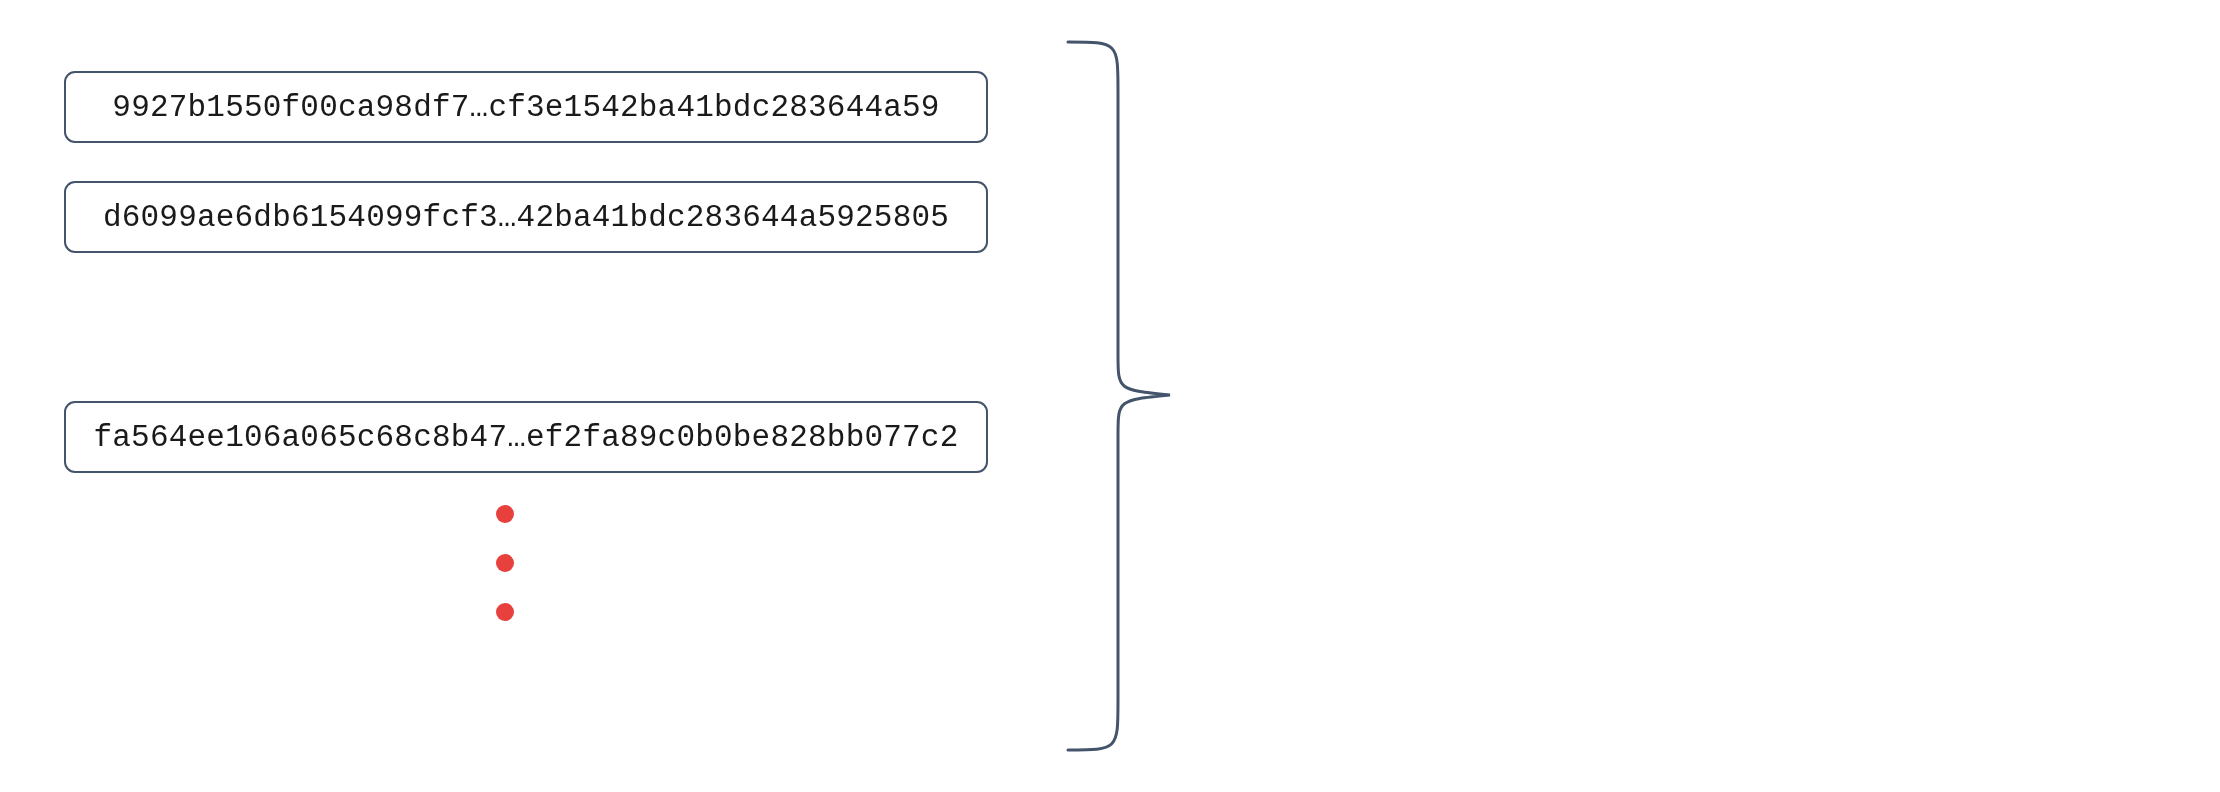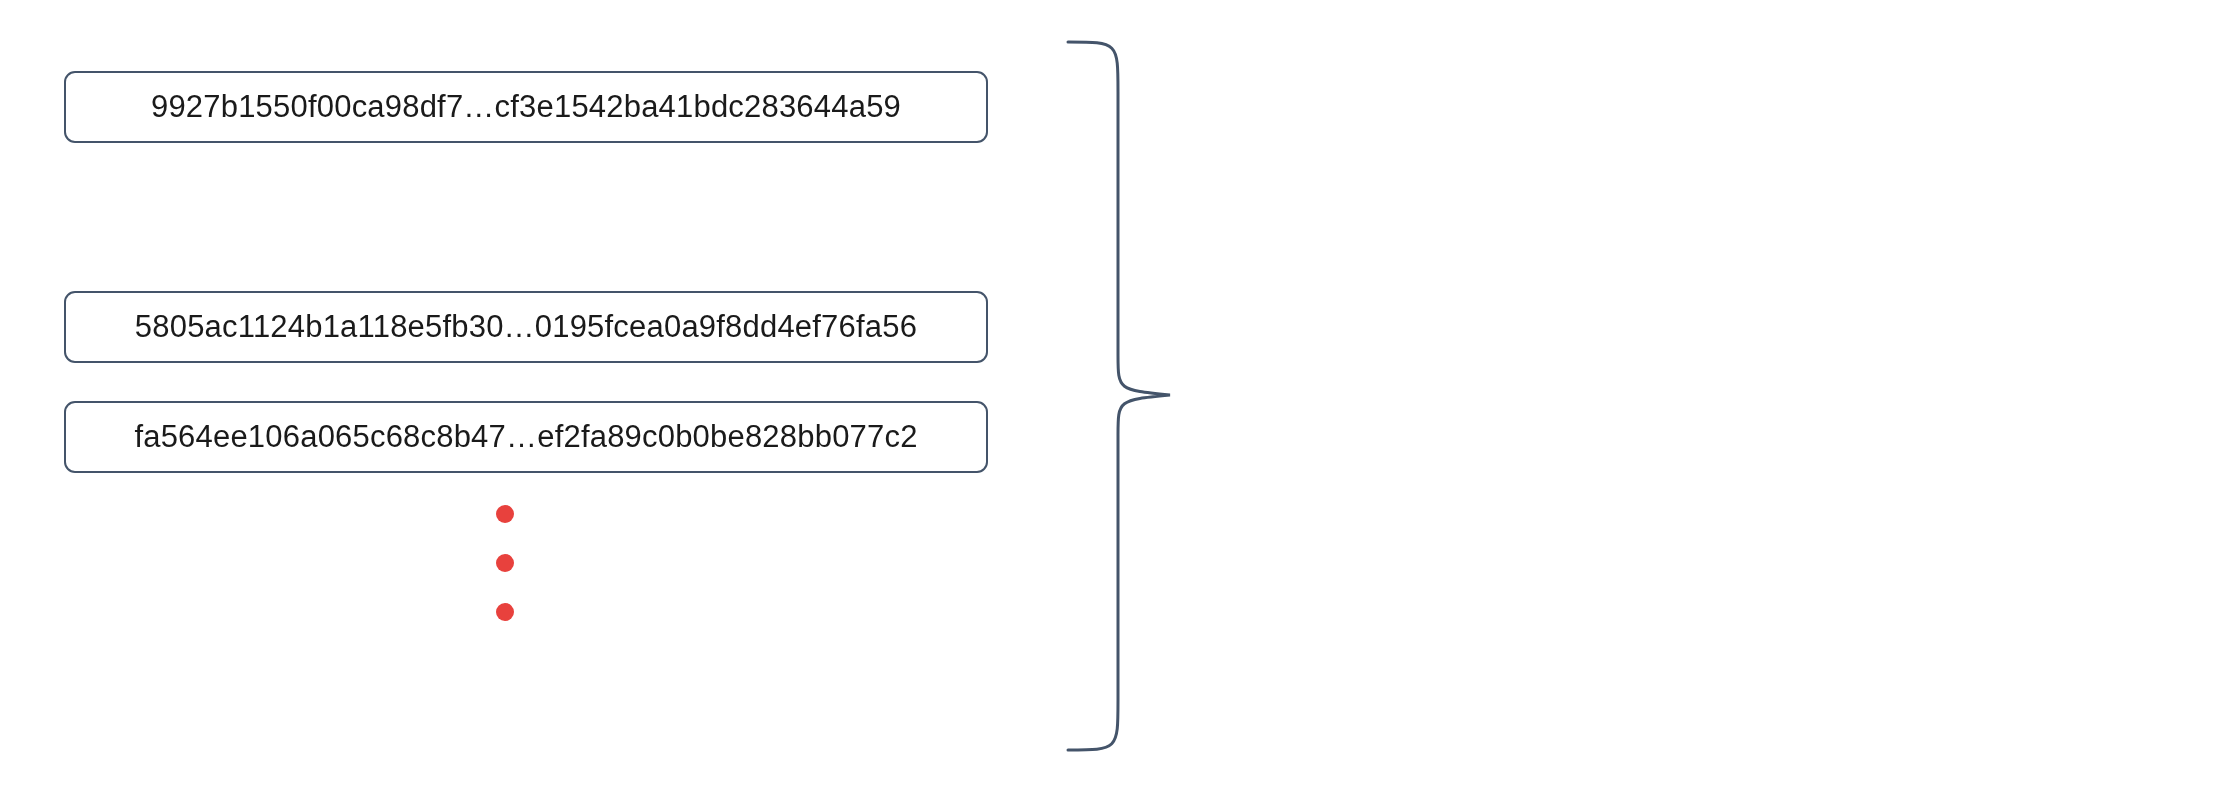--- a/index.html
+++ b/index.html
@@ -5,21 +5,21 @@
   html, body {
     margin: 0;
     padding: 0;
     background: #ffffff;
   }
   .canvas {
     position: relative;
     width: 1908px;
     height: 792px;
     background: var(--bg, #ffffff);
-    font-family: Liberation Sans, sans-serif;
+    font-family: Liberation Mono, monospace;
     overflow: hidden;
   }
   .hash-box {
     position: absolute;
     box-sizing: border-box;
     border: 2.5px solid var(--stroke, #44546a);
     border-radius: 11px;
     background: #ffffff;
     display: flex;
     align-items: center;
@@ -79,22 +79,22 @@
   }
 </style>
 </head>
 <body>
 
 <div class="canvas">
 
   <div class="hash-box left-box b0">
     <span>9927b1550f00ca98df7…cf3e1542ba41bdc283644a59</span>
   </div>
-  <div class="hash-box left-box b2">
-    <span>5805ac1124b1a118e5fb30…0195fcea0a9f8dd4ef76fa56</span>
+  <div class="hash-box left-box b1">
+    <span>d6099ae6db6154099fcf3…42ba41bdc283644a5925805</span>
   </div>
   <div class="hash-box left-box b3">
     <span>fa564ee106a065c68c8b47…ef2fa89c0b0be828bb077c2</span>
   </div>
 
   <div class="dots">
     <div class="dot"></div>
     <div class="dot"></div>
     <div class="dot"></div>
   </div>

